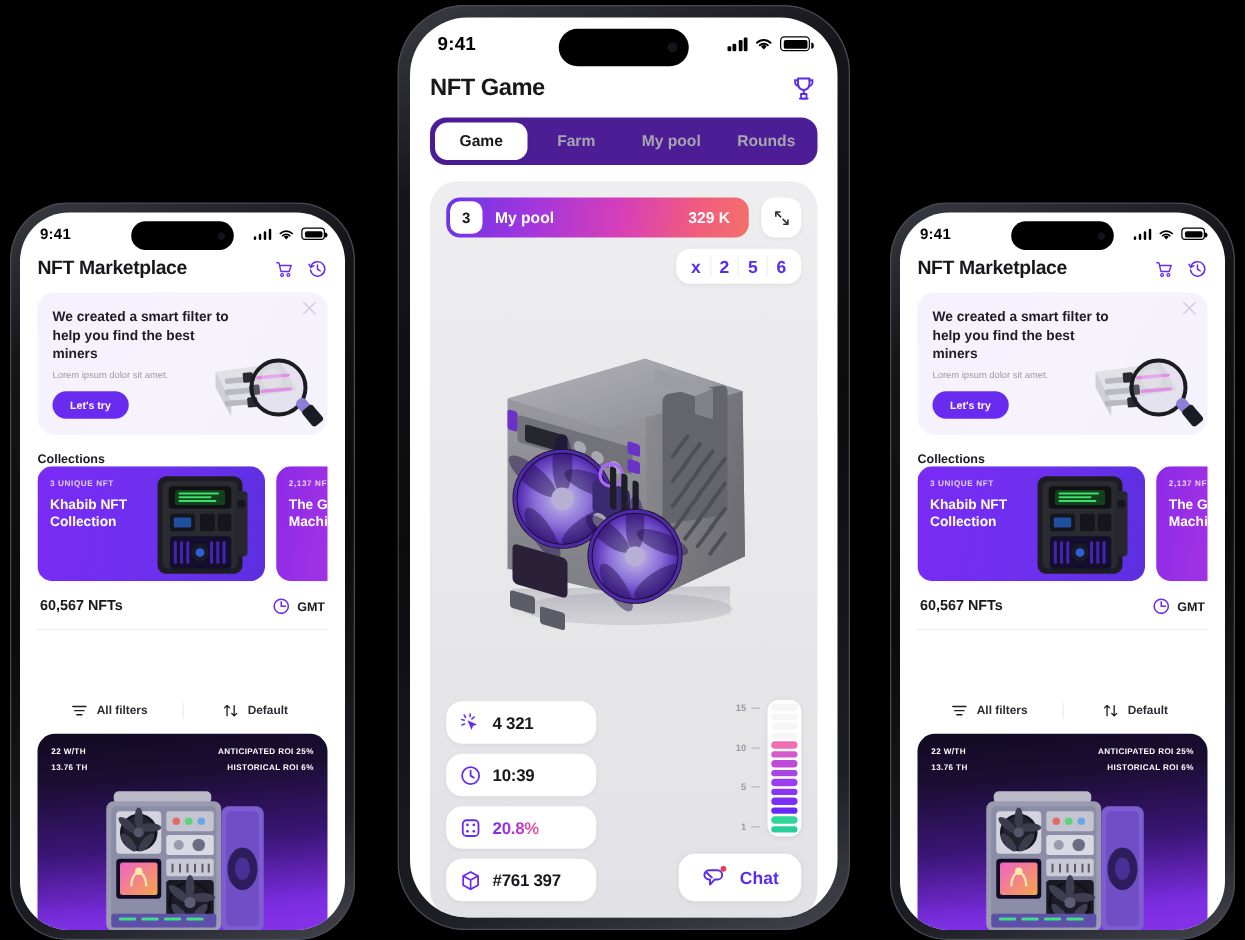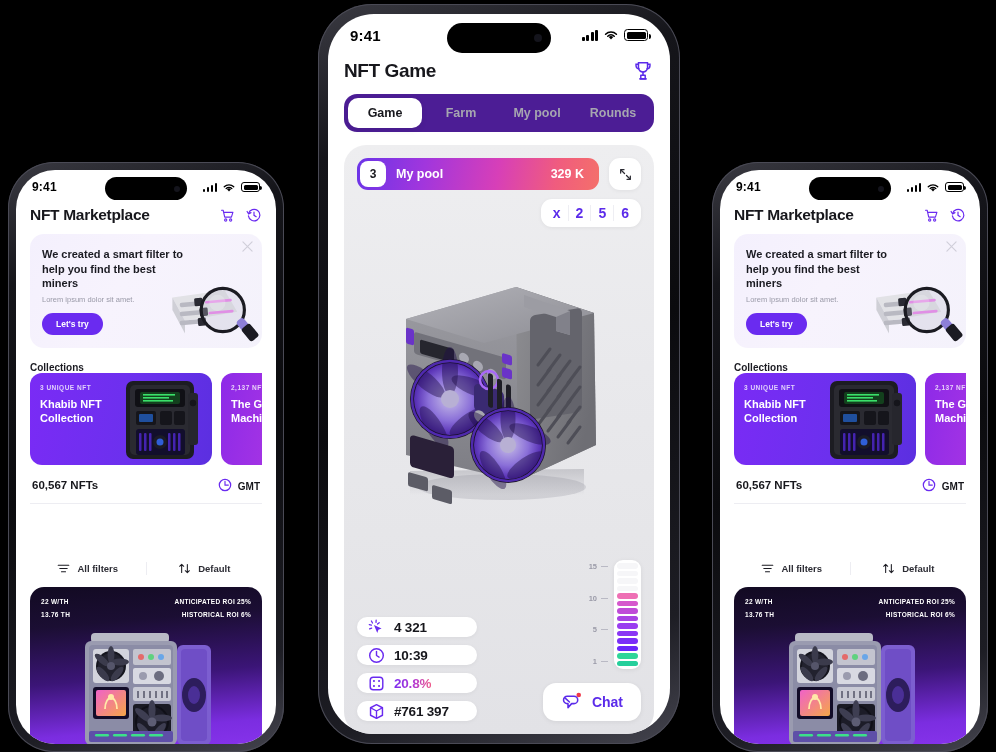--- a/index.html
+++ b/index.html
@@ -186,21 +186,21 @@
   .mult span + span { border-left:1px solid #eeeef3; }
 
   .rig-area { flex:1; position:relative; }
   .rig {
     position:absolute; left:50%; top:50%; transform:translate(-50%,-54%);
   }
 
   .bottom-area { position:relative; display:flex; align-items:flex-end; gap:10px; }
   .pill-col { display:flex; flex-direction:column; gap:8px; width:120px; }
   .pill {
-    background:#fff; border-radius:13px; height:20px; display:flex; align-items:center;
+    background:#fff; border-radius:13px; height:34px; display:flex; align-items:center;
     gap:9px; padding:0 11px; cursor:pointer;
     box-shadow:0 1px 4px rgba(0,0,0,.05);
   }
   .pill-txt { font-size:13.5px; font-weight:700; color:#17171c; letter-spacing:-.2px; }
   .pill-txt.grad {
     background: linear-gradient(90deg,#7b2bf0 0%,#b43ad0 55%,#ef5b8a 100%);
     -webkit-background-clip:text; background-clip:text; color:transparent;
   }
   .right-col { flex:1; display:flex; flex-direction:column; align-items:flex-end; justify-content:flex-end; gap:10px; }
 

